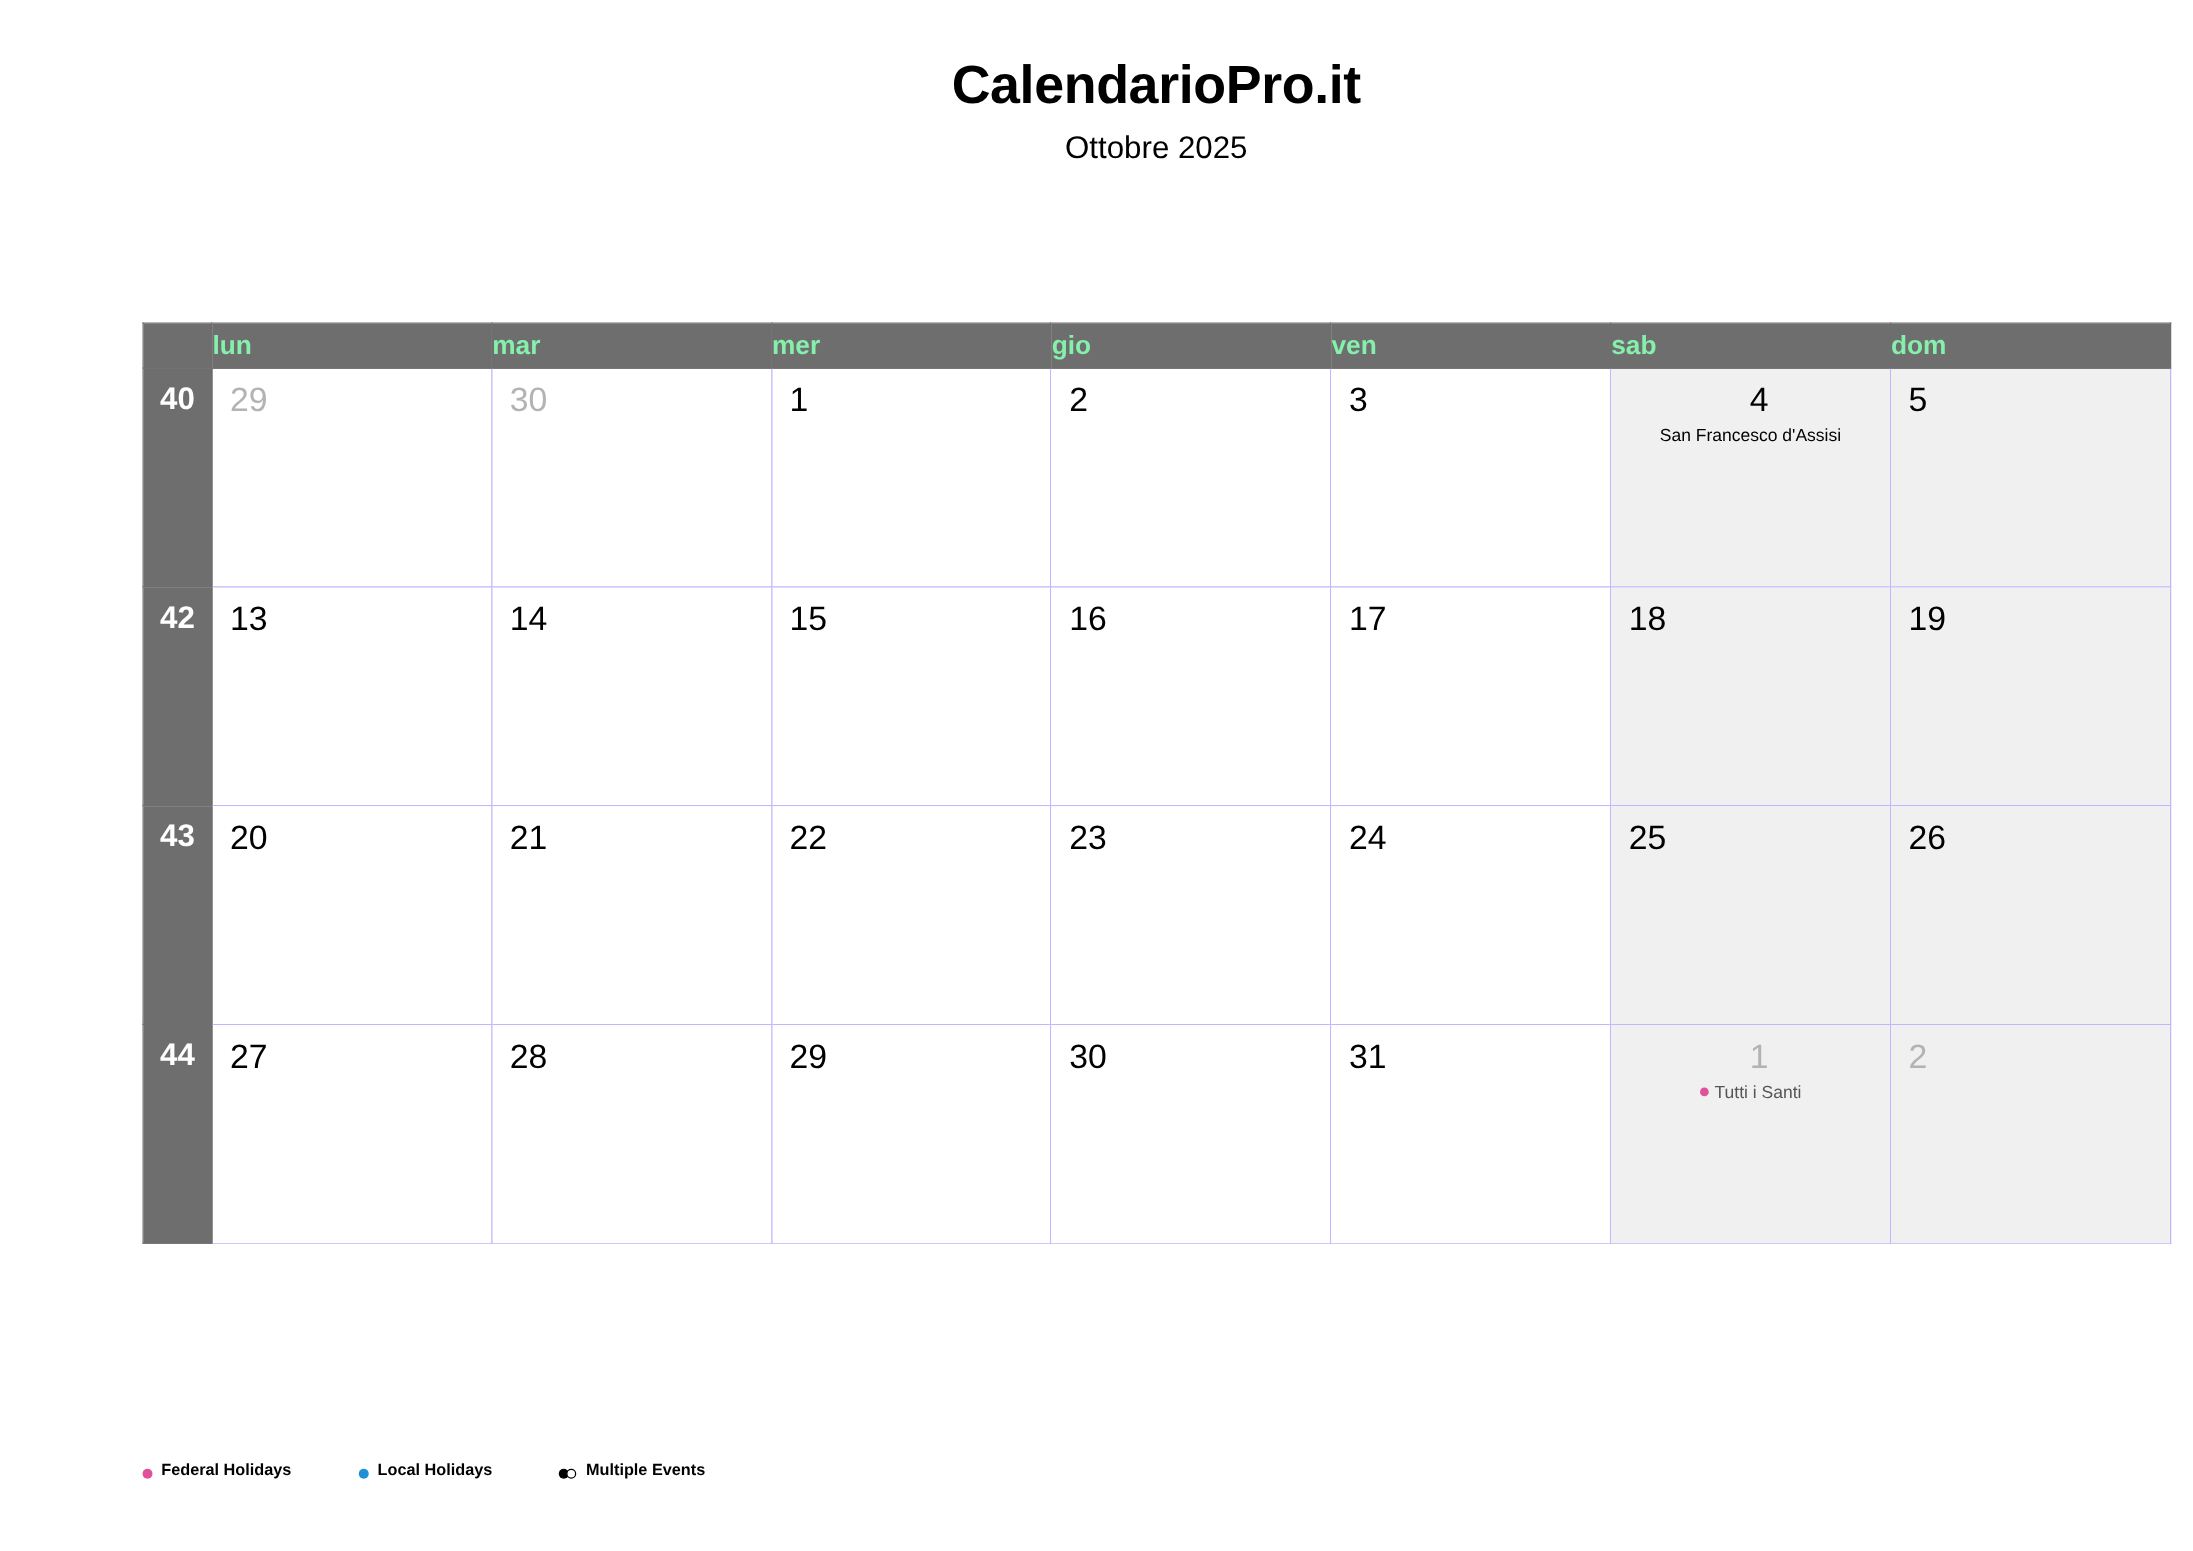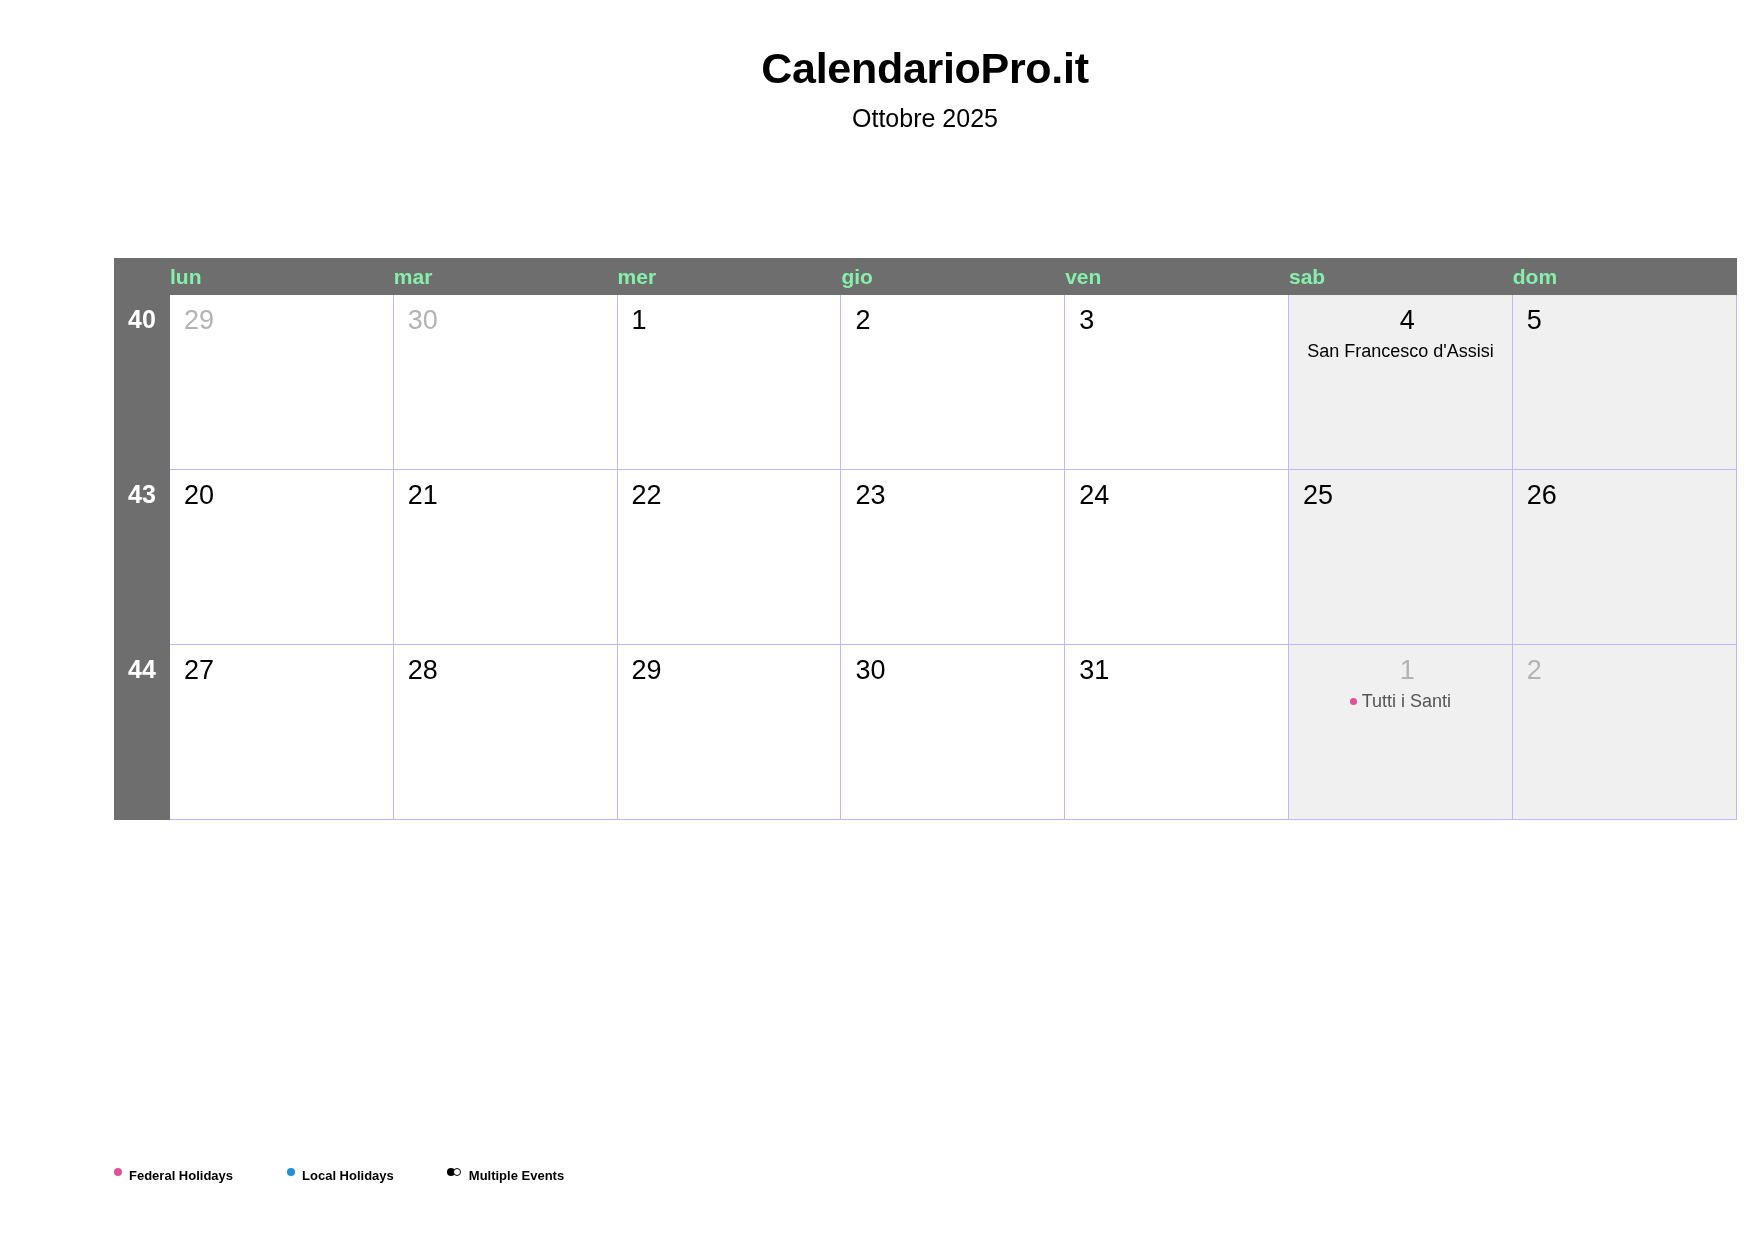--- a/index.html
+++ b/index.html
@@ -103,21 +103,21 @@
     padding-left: 14px;
   }
   td.day.othermonth .daynum {
     color: #b3b3b3;
   }
   .centered .daynum {
     text-align: center;
     padding-left: 0;
   }
   .event {
-    font-size: 18px;
+    font-size: 14px;
     line-height: 1.25;
     text-align: center;
     padding: 6px 6px 0 6px;
     color: #000000;
   }
   .event .dot {
     display: inline-block;
     width: 7px;
     height: 7px;
     border-radius: 50%;
@@ -134,21 +134,21 @@
     position: absolute;
     left: 66px;
     top: 1168px;
     display: flex;
     align-items: center;
     font-size: 13px;
     font-weight: bold;
   }
   .legend-item {
     display: flex;
-    align-items: flex-start;
+    align-items: flex-end;
     margin-right: 54px;
   }
   .legend-dot {
     width: 8px;
     height: 8px;
     border-radius: 50%;
     margin-right: 7px;
     display: inline-block;
   }
   .legend-dot.multi {
@@ -221,20 +221,44 @@
           </td>
           <td class="day">
             <span class="daynum">3</span>
           </td>
           <td class="day weekend centered">
             <span class="daynum">4</span>
             <div class="event"><span>San Francesco d'Assisi</span></div>
           </td>
           <td class="day weekend">
             <span class="daynum">5</span>
+          </td>
+        </tr>
+        <tr>
+          <td class="weeknum">42</td>
+          <td class="day">
+            <span class="daynum">13</span>
+          </td>
+          <td class="day">
+            <span class="daynum">14</span>
+          </td>
+          <td class="day">
+            <span class="daynum">15</span>
+          </td>
+          <td class="day">
+            <span class="daynum">16</span>
+          </td>
+          <td class="day">
+            <span class="daynum">17</span>
+          </td>
+          <td class="day weekend">
+            <span class="daynum">18</span>
+          </td>
+          <td class="day weekend">
+            <span class="daynum">19</span>
           </td>
         </tr>
         <tr>
           <td class="weeknum">43</td>
           <td class="day">
             <span class="daynum">20</span>
           </td>
           <td class="day">
             <span class="daynum">21</span>
           </td>

